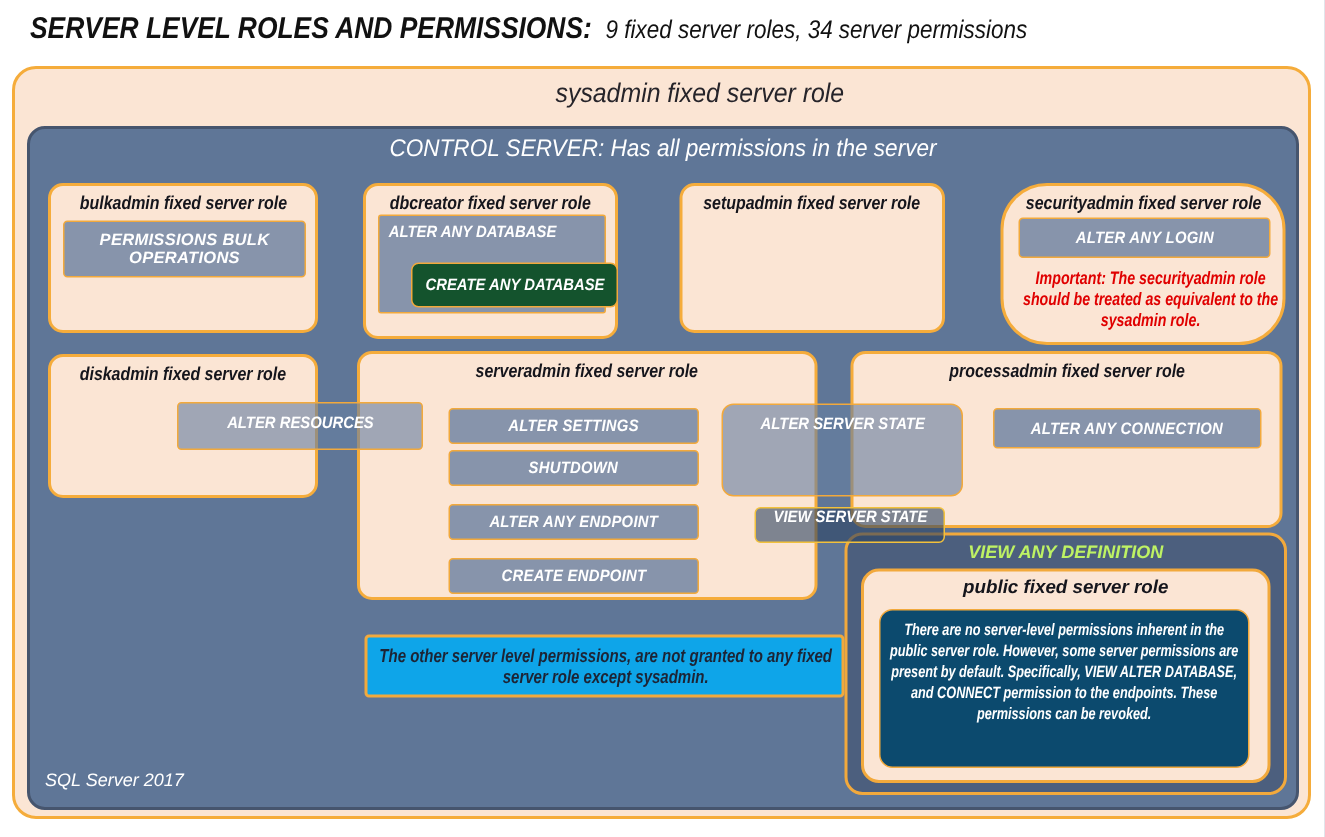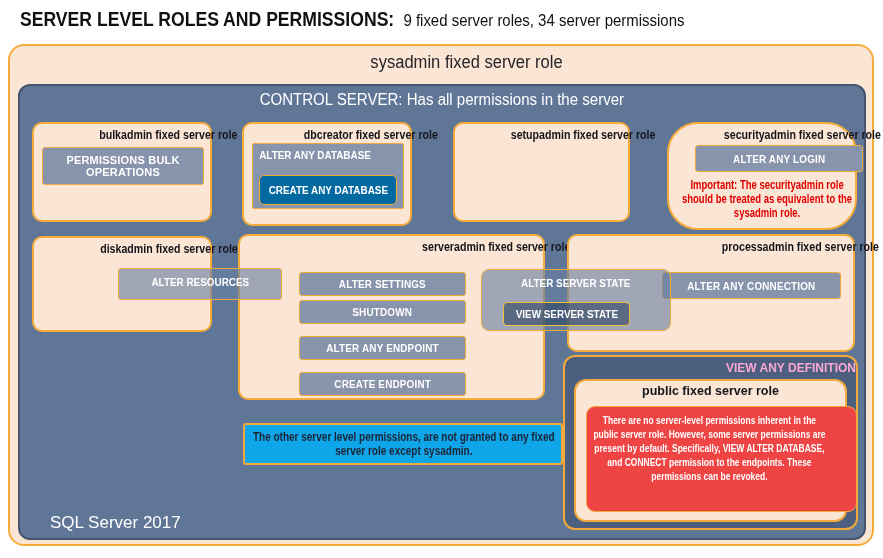--- a/index.html
+++ b/index.html
@@ -1,91 +1,91 @@
 <!DOCTYPE html>
 <html><head>
 <meta charset="utf-8">
 <style>
   html,body{margin:0;padding:0;background:#ffffff;}
   .stage{
     position:relative;width:883px;height:558px;background:#ffffff;
-    font-family:"Liberation Sans",sans-serif;overflow:hidden;
+    font-family:"Liberation Sans",sans-serif;overflow:hidden;font-style:italic;
   }
   .page-title{position:absolute;left:20px;top:8px;white-space:nowrap;
     transform:scaleX(.88);transform-origin:0 50%;}
   .page-title .t-bold{font-size:20px;font-weight:bold;color:#111;}
   .page-title .t-rest{font-size:17px;color:#111;margin-left:6px;}
 
   .outer-box{position:absolute;left:8px;top:44px;width:862px;height:498px;
     background:#FBE5D4;border:2px solid #F5AC3B;border-radius:16px;}
   .sysadmin-label{position:absolute;left:0;top:52px;width:100%;text-align:center;
     font-size:18px;color:#26242a;padding-left:25px;}
   .sysadmin-label span{display:inline-block;transform:scaleX(.92);}
 
   .blue-box{position:absolute;left:18px;top:84px;width:844px;height:452px;
     background:#5F7697;border:2px solid #46556E;border-radius:12px;}
   .control-label{position:absolute;left:0;top:91px;width:100%;text-align:center;
     font-size:16px;color:#ffffff;}
   .control-label span{display:inline-block;transform:scaleX(.94);}
 
   .role-box{position:absolute;background:#FBE5D4;border:2px solid #F5AC3B;
     border-radius:10px;z-index:1;}
-  .role-title{position:absolute;left:0;top:4px;width:100%;text-align:right;
-    font-size:12.5px;font-weight:bold;color:#15151c;white-space:nowrap;margin-left:40px;}
+  .role-title{position:absolute;left:0;top:4px;width:100%;text-align:center;
+    font-size:12.5px;font-weight:bold;color:#15151c;white-space:nowrap;}
   .role-title span{display:inline-block;transform:scaleX(.85);}
 
   .chip{position:absolute;background:#8794AB;border:1.5px solid #F2A93C;
     border-radius:3px;display:flex;align-items:center;justify-content:center;
     color:#fff;font-weight:bold;font-size:11px;text-align:center;letter-spacing:.2px;}
   .chip .one-line{display:inline-block;white-space:nowrap;transform:scaleX(.9);}
   .chip-big{position:absolute;background:#8794AB;border:1.5px solid #F2A93C;
     border-radius:2px;color:#fff;font-weight:bold;font-size:11px;}
   .chip-big .lbl{position:absolute;left:0;top:5px;width:100%;white-space:nowrap;}
   .chip-big .lbl span{display:inline-block;transform:scaleX(.9);}
-  .chip-dark{position:absolute;background:#0369a1;border:1.5px solid #F2A93C;
+  .chip-dark{position:absolute;background:#14532d;border:1.5px solid #F2A93C;
     border-radius:5px;display:flex;align-items:center;justify-content:center;
-    color:#fff;font-weight:bold;font-size:11px;}
+    color:#fff;font-weight:bold;font-size:11px;margin-left:15px;}
   .chip-dark .one-line{display:inline-block;white-space:nowrap;transform:scaleX(.9);}
 
   .trans{background:rgba(104,128,162,.62);border:1.5px solid #F2A93C;
     border-radius:8px;position:absolute;z-index:2;color:#fff;font-weight:bold;
     font-size:11px;text-align:center;}
   .trans .lbl{position:absolute;left:0;top:7px;width:100%;white-space:nowrap;}
   .trans .lbl span{display:inline-block;transform:scaleX(.9);}
   .trans-dark{position:absolute;background:rgba(44,66,98,.6);border:1.5px solid #F2C13C;
-    border-radius:4px;display:flex;align-items:center;justify-content:center;
-    color:#fff;font-weight:bold;font-size:11px;}
+    border-radius:4px;display:flex;justify-content:center;
+    color:#fff;font-weight:bold;font-size:11px;margin-top:36px;}
   .trans-dark .one-line{display:inline-block;white-space:nowrap;transform:scaleX(.9);}
 
   .warning{position:absolute;left:8px;top:54px;width:228px;
     transform:scaleX(.79);transform-origin:0 0;text-align:center;
     color:#E00000;font-weight:bold;font-size:12px;line-height:1.18;}
 
   .note-box{position:absolute;left:243px;top:423px;width:316px;height:38px;
     background:#0ea5e9;border:2px solid #F2A93C;border-radius:3px;z-index:1;}
   .note-text{position:absolute;left:2px;top:5px;width:392px;
     transform:scaleX(.8);transform-origin:0 0;text-align:center;
     font-size:12.5px;font-weight:bold;color:#1d2435;line-height:1.15;}
 
   .vad-box{position:absolute;left:563px;top:355px;width:291px;height:171px;
     background:#4C5F7E;border:2px solid #F2A93C;border-radius:12px;z-index:1;}
-  .vad-title{position:absolute;left:0;top:4px;width:100%;text-align:right;
-    color:#f9a8d4;font-weight:bold;font-size:12px;}
+  .vad-title{position:absolute;left:0;top:4px;width:100%;text-align:center;
+    color:#bef264;font-weight:bold;font-size:12px;}
   .public-box{position:absolute;left:9px;top:22px;width:269px;height:139px;
     background:#FBE5D4;border:2px solid #F2A93C;border-radius:12px;}
   .public-title{position:absolute;left:0;top:3px;width:100%;text-align:center;
     font-size:12.5px;font-weight:bold;color:#15151c;}
   .public-note-box{position:absolute;left:10px;top:25px;width:245px;height:104px;
-    background:#ef4444;border:1.5px solid #F2A93C;border-radius:9px;padding-left:24px;}
+    background:#0c4a6e;border:1.5px solid #F2A93C;border-radius:9px;}
   .public-note-text{position:absolute;left:0;top:6px;width:318px;
     transform:scaleX(.77);transform-origin:0 0;text-align:center;
     color:#fff;font-weight:bold;font-size:11px;line-height:1.28;padding:0 8px;
     box-sizing:border-box;}
 
-  .footer{position:absolute;left:50px;top:513px;color:#fff;font-size:17px;z-index:2;}
+  .footer{position:absolute;left:30px;top:513px;color:#fff;font-size:12px;z-index:2;}
 </style>
 </head>
 <body>
 
 <div class="stage">
 
   <div class="page-title">
     <span class="t-bold">SERVER LEVEL ROLES AND PERMISSIONS:</span>
     <span class="t-rest">9 fixed server roles, 34 server permissions</span>
   </div>
@@ -126,21 +126,21 @@
   <div class="role-box" style="left:453px;top:122px;width:173px;height:96px;">
     <div class="role-title">
       <span>setupadmin fixed server role</span>
     </div>
   </div>
 
   <div class="role-box" style="left:667px;top:122px;width:186px;height:104px;border-radius:31px;">
     <div class="role-title">
       <span>securityadmin fixed server role</span>
     </div>
-    <div class="chip" style="left:26px;top:21px;width:166px;height:25px;text-align:right;">
+    <div class="chip" style="left:10px;top:21px;width:166px;height:25px;text-align:right;">
       <span class="one-line">ALTER ANY LOGIN</span>
     </div>
     <div class="warning">Important: The securityadmin role should be treated as equivalent to the sysadmin role.</div>
   </div>
 
   <div class="role-box" style="left:32px;top:236px;width:176px;height:92px;">
     <div class="role-title">
       <span>diskadmin fixed server role</span>
     </div>
   </div>
@@ -161,21 +161,21 @@
       <span class="one-line">SHUTDOWN</span>
     </div>
     <div class="chip" style="left:59px;top:100px;width:165px;height:22px;">
       <span class="one-line">ALTER ANY ENDPOINT</span>
     </div>
     <div class="chip" style="left:59px;top:136px;width:165px;height:22px;">
       <span class="one-line">CREATE ENDPOINT</span>
     </div>
   </div>
 
-  <div class="trans" style="left:481px;top:269px;width:159px;height:60px;padding-left:29px;">
+  <div class="trans" style="left:481px;top:269px;width:159px;height:60px;">
     <div class="lbl">
       <span>ALTER SERVER STATE</span>
     </div>
     <div class="trans-dark" style="left:21px;top:32px;width:125px;height:22px;">
       <span class="one-line">VIEW SERVER STATE</span>
     </div>
   </div>
 
   <div class="role-box" style="left:567px;top:234px;width:284px;height:114px;">
     <div class="role-title">

